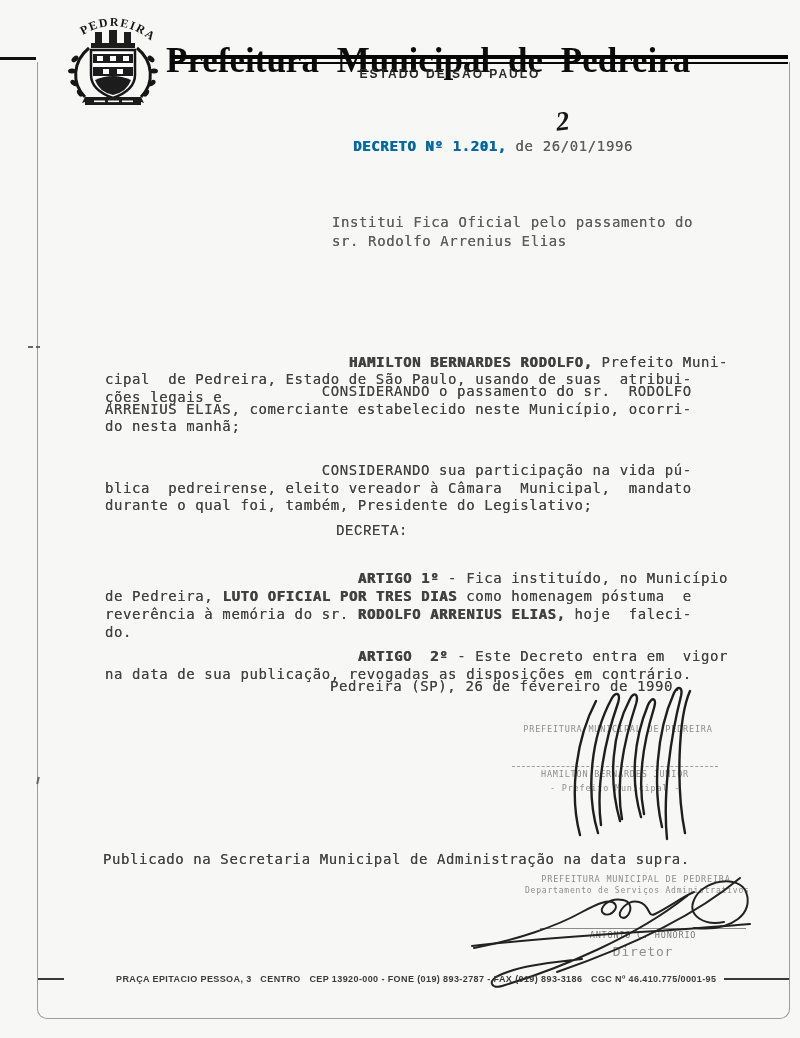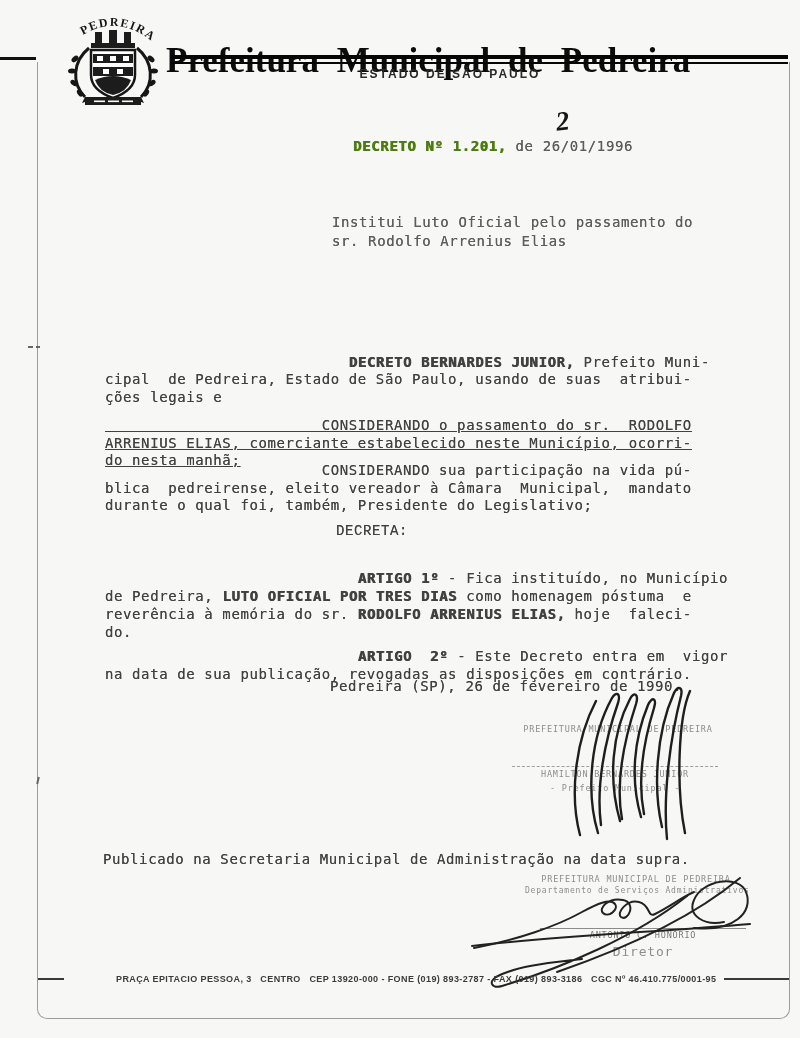--- a/index.html
+++ b/index.html
@@ -30,21 +30,21 @@
     border-radius:0 0 10px 10px;
   }
   
   .tw{
     position:absolute;white-space:pre;
     font-family:"DejaVu Sans Mono", monospace;font-size:14px;line-height:17.5px;
     letter-spacing:0.6px;color:#414141;
     text-shadow:0 0 0.4px rgba(64,64,64,0.8);
   }
   .b{font-weight:bold;text-shadow:0.6px 0 0 currentColor;}
-  .strong{font-weight:bold;color:#4d7c0f;text-shadow:0.7px 0 0 currentColor;text-align:center;}
+  .strong{font-weight:bold;color:#0369a1;text-shadow:0.7px 0 0 currentColor;text-align:center;}
   .light{color:#5d5d5d;}
   
   .hw2{
     position:absolute;left:556px;top:106px;
     font-family:"Liberation Serif", serif;font-style:italic;font-weight:bold;
     font-size:27px;color:#161616;transform:rotate(-7deg);
   }
   
   .stamp{
     position:absolute;text-align:center;
@@ -126,30 +126,30 @@
 <div class="rule-main"></div>
 <div class="rule-stub"></div>
 <div class="estado">ESTADO DE SÃO PAULO</div>
 <div class="frame"></div>
 
 <div class="tw" style="left:335px;top:120px;">
   <span class="strong">DECRETO Nº 1.201,</span><span class="light"> de 26/01/1996</span>
 </div>
 <div class="hw2">2</div>
 
-<div class="tw light" style="left:332px;top:213px;line-height:19px;">Institui Luto Oficial pelo passamento do
+<div class="tw light" style="left:332px;top:213px;line-height:19px;">Institui Fica Oficial pelo passamento do
 sr. Rodolfo Arrenius Elias</div>
 
 <div class="tw" style="left:105px;top:336px;">
-  <span class="b">                         DECRETO BERNARDES JUNIOR,</span><span> Prefeito Muni-
+  <span class="b">                         HAMILTON BERNARDES RODOLFO,</span><span> Prefeito Muni-
 cipal  de Pedreira, Estado de São Paulo, usando de suas  atribui-
 ções legais e</span>
 </div>
 
-<div class="tw" style="left:105px;top:417px;text-decoration:underline;">                        CONSIDERANDO o passamento do sr.  RODOLFO
+<div class="tw" style="left:105px;top:383px;">                        CONSIDERANDO o passamento do sr.  RODOLFO
 ARRENIUS ELIAS, comerciante estabelecido neste Município, ocorri-
 do nesta manhã;</div>
 
 <div class="tw" style="left:105px;top:462px;">                        CONSIDERANDO sua participação na vida pú-
 blica  pedreirense, eleito vereador à Câmara  Municipal,  mandato
 durante o qual foi, também, Presidente do Legislativo;</div>
 
 <div class="tw" style="left:336px;top:523px;font-family:Liberation Mono, monospace;">DECRETA:</div>
 
 <div class="tw" style="left:105px;top:551px;line-height:18px;">

